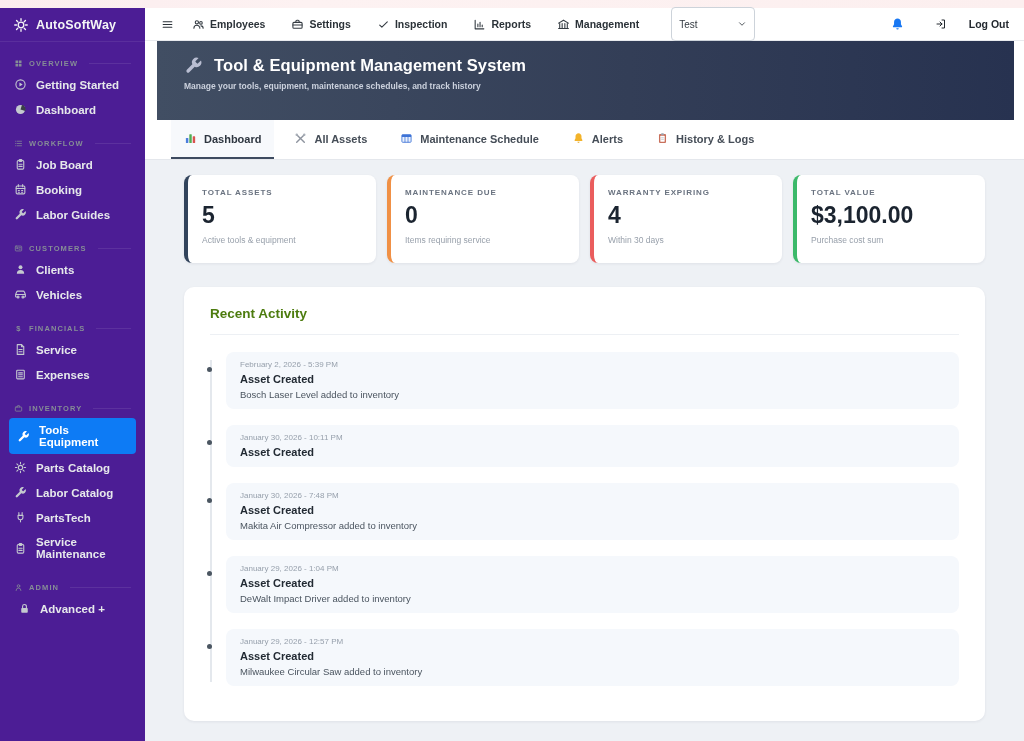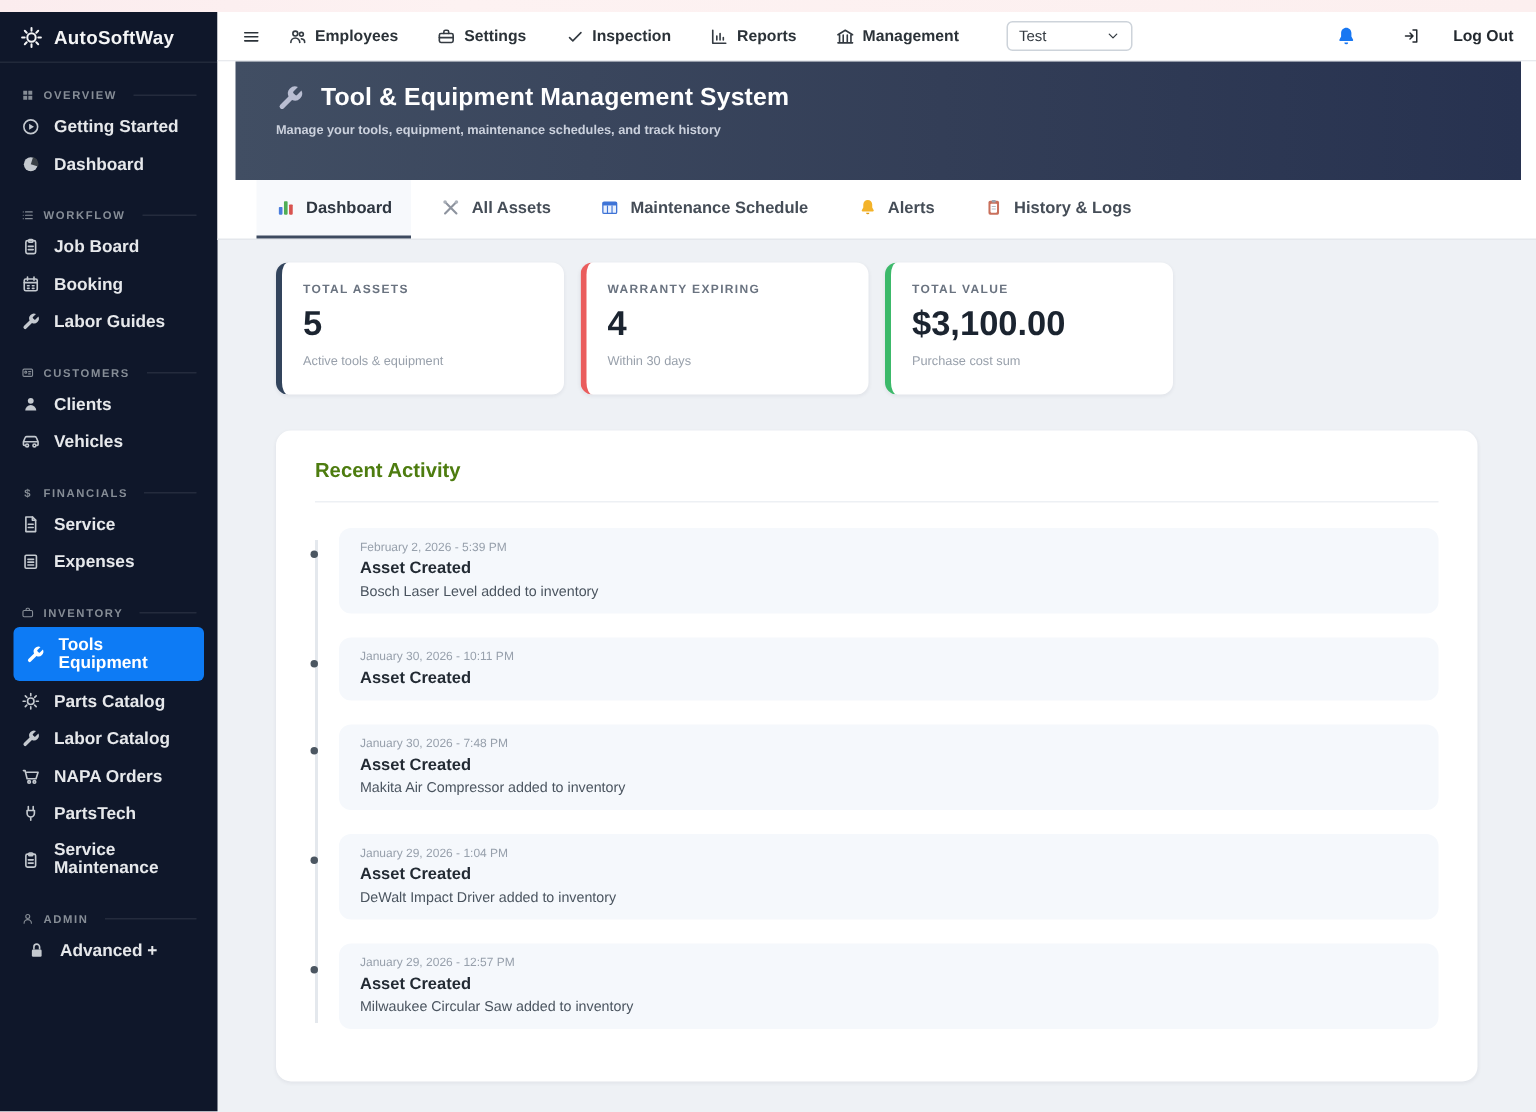--- a/index.html
+++ b/index.html
@@ -10,40 +10,40 @@
     background:#eef1f5; color:#21262c;
   }
   svg.ic { display:block; flex-shrink:0; }
   svg.st * { fill:none; stroke:currentColor; stroke-width:2; stroke-linecap:round; stroke-linejoin:round; }
   svg.fl * { fill:currentColor; stroke:none; }
 
   .top-strip { height:8px; background:linear-gradient(90deg,#fbecee,#fdf2f2 30%,#fcefef); }
   .app { display:flex; height:733px; }
 
   
-  .sidebar { width:145px; flex-shrink:0; background:#0f172a; overflow:hidden; }
+  .sidebar { width:145px; flex-shrink:0; background:#4c1d95; overflow:hidden; }
   .logo-row { height:34px; display:flex; align-items:center; gap:7px; padding:0 13px; border-bottom:1px solid rgba(255,255,255,.08); }
   .logo-row .brand { font-size:12.5px; font-weight:700; color:#f4f5f6; letter-spacing:.2px; }
   .side-section { margin-top:12px; }
   .side-head { display:flex; align-items:center; gap:6px; padding:5px 14px 4px; color:#868d96; font-size:7.5px; font-weight:700; letter-spacing:1.1px; }
   .side-head::after { content:""; flex:1; height:1px; background:rgba(255,255,255,.09); margin-left:5px; }
   .side-item { display:flex; align-items:center; gap:9px; padding:6px 14px; font-size:11.5px; font-weight:600; color:#e6e8eb; cursor:pointer; }
   .side-item .ic { color:#c4c9cf; }
   .side-item.active { background:#0d7bf5; margin:1px 9px; padding:6px 8px; border-radius:4px; color:#fff; font-weight:700; }
   .side-item.active .ic { color:#fff; }
   .side-item.bold-item { font-weight:700; padding-left:18px; }
 
   
   .main { flex:1; display:flex; flex-direction:column; min-width:0;border-radius:12px; }
 
   .topnav { height:33px; background:#fff; border-bottom:1px solid #e8eaee; display:flex; align-items:center; padding:0 15px 0 16px; gap:0; font-size:10.5px; color:#23292f; flex-shrink:0; }
   .menu-btn { margin-right:18px; cursor:pointer; color:#2b3238; }
   .nav-link { display:flex; align-items:center; gap:5px; margin-right:26px; cursor:pointer; font-weight:600; color:#2b3238; }
   .nav-link .ic { color:#343b42; }
-  .workspace-select { width:84px; height:20px; border:1px solid #cdd3da; border-radius:4px; display:flex; align-items:center; justify-content:space-between; padding:0 7px; font-size:10px; color:#333a41; margin-left:6px; cursor:pointer; background:#fff; }
+  .workspace-select { width:84px; height:34px; border:1px solid #cdd3da; border-radius:4px; display:flex; align-items:center; justify-content:space-between; padding:0 7px; font-size:10px; color:#333a41; margin-left:6px; cursor:pointer; background:#fff; }
   .nav-right { margin-left:auto; display:flex; align-items:center; gap:30px; }
   .bell { color:#1877f2; cursor:pointer; }
   .logout { display:flex; align-items:center; gap:22px; font-size:10.5px; font-weight:600; color:#23292f; cursor:pointer; }
 
   .hero-wrap { background:#fff; padding:0 10px 0 12px; flex-shrink:0; }
   .hero { height:79px; background:linear-gradient(90deg,#414e63 0%,#333e57 55%,#273250 100%); color:#fff; padding:15px 0 0 27px; }
   .hero-title-row { display:flex; align-items:center; gap:11px; }
   .hero-title { font-size:16.5px; font-weight:700; letter-spacing:.1px; }
   .hero-sub { margin-top:6px; font-size:8.5px; font-weight:600; color:#cbd1dd; }
 
@@ -213,28 +213,20 @@
         <span>Parts Catalog</span>
       </div>
       <div class="side-item">
         <svg class="ic fl" width="13" height="13" viewBox="0 0 24 24">
             <path d="M14.7 6.3a1 1 0 0 0 0 1.4l1.6 1.6a1 1 0 0 0 1.4 0l3.77-3.77a6 6 0 0 1-7.94 7.94l-6.91 6.91a2.12 2.12 0 0 1-3-3l6.91-6.91a6 6 0 0 1 7.94-7.94l-3.76 3.76z"></path>
           </svg>
         <span>Labor Catalog</span>
       </div>
       <div class="side-item">
         <svg class="ic st" width="13" height="13" viewBox="0 0 24 24">
-            <path d="M3 5h2l2.5 10h11l2.5-8H7"></path>
-            <circle cx="10" cy="19" r="1.6"></circle>
-            <circle cx="16.5" cy="19" r="1.6"></circle>
-          </svg>
-        <span>NAPA Orders</span>
-      </div>
-      <div class="side-item">
-        <svg class="ic st" width="13" height="13" viewBox="0 0 24 24">
             <path d="M9 3v5M15 3v5M7.5 8h9v3.5a4.5 4.5 0 0 1-9 0zM12 16v4"></path>
           </svg>
         <span>PartsTech</span>
       </div>
       <div class="side-item">
         <svg class="ic st" width="13" height="13" viewBox="0 0 24 24">
             <rect x="6" y="4.5" width="12" height="16" rx="2"></rect>
             <rect x="9.5" y="3" width="5" height="3.5" rx="1" fill="currentColor"></rect>
             <path d="M9 11.5h6M9 15.5h6"></path>
           </svg>
@@ -379,20 +371,25 @@
       </span>
     </nav>
 
     <div class="body">
 
       <div class="stats">
         <div class="stat" style="border-left-color: rgb(50, 68, 92);">
           <div class="stat-label">TOTAL ASSETS</div>
           <div class="stat-value">5</div>
           <div class="stat-sub">Active tools &amp; equipment</div>
+        </div>
+        <div class="stat" style="border-left-color: rgb(240, 144, 69);">
+          <div class="stat-label">MAINTENANCE DUE</div>
+          <div class="stat-value">0</div>
+          <div class="stat-sub">Items requiring service</div>
         </div>
         <div class="stat" style="border-left-color: rgb(234, 93, 93);">
           <div class="stat-label">WARRANTY EXPIRING</div>
           <div class="stat-value">4</div>
           <div class="stat-sub">Within 30 days</div>
         </div>
         <div class="stat" style="border-left-color: rgb(60, 185, 106);">
           <div class="stat-label">TOTAL VALUE</div>
           <div class="stat-value">$3,100.00</div>
           <div class="stat-sub">Purchase cost sum</div>

